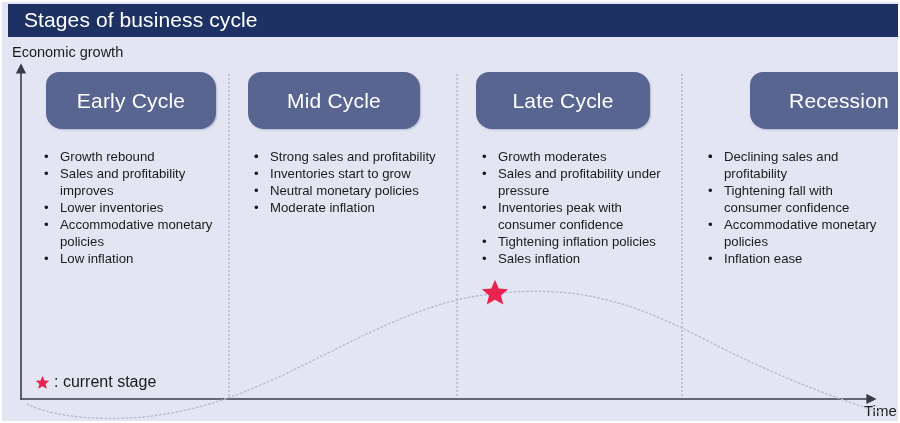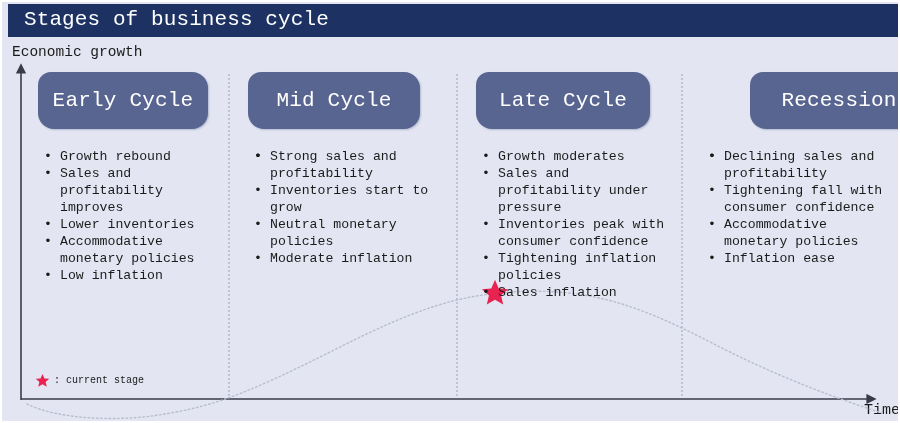--- a/index.html
+++ b/index.html
@@ -6,21 +6,21 @@
     margin: 0;
     padding: 0;
     background: #ffffff;
   }
   #root {
     position: relative;
     width: 900px;
     height: 423px;
     background: #e3e6f2;
     overflow: hidden;
-    font-family: Liberation Mono, monospace;
+    font-family: Liberation Sans, sans-serif;
     box-sizing: border-box;
     border: 2px solid #ffffff;
   }
   
   #title-bar {
     position: absolute;
     left: 6px;
     top: 2px;
     width: 890px;
     height: 33px;
@@ -108,21 +108,21 @@
   
   #legend {
     position: absolute;
     left: 33px;
     top: 371px;
     display: flex;
     align-items: center;
     gap: 4px;
   }
   #legend-text {
-    font-size: 10px;
+    font-size: 16px;
     color: #1b1b1b;
     white-space: nowrap;
   }
   .star-glyph {
     display: inline-block;
     line-height: 1;
   }
   #current-star {
     position: absolute;
     left: 478px;
@@ -159,21 +159,21 @@
     <path d="M 25,402 C 55,417 110,419 150,414 C 200,407 230,396 270,378
              C 330,351 380,320 440,302 C 480,290 530,286 575,292
              C 625,299 665,318 710,341 C 760,367 820,392 880,411" fill="none" stroke="#b9bcd0" stroke-width="1.4" stroke-dasharray="1.6,2.6" stroke-linecap="round"></path>
   </svg>
 
   <svg id="current-star" width="30" height="29" viewBox="0 0 24 24">
     <path d="M12 1.4 L15.1 8.6 L22.8 9.3 L17 14.4 L18.8 22 L12 18 L5.2 22 L7 14.4 L1.2 9.3 L8.9 8.6 Z" fill="#e8234f"></path>
   </svg>
 
   <div class="stage-col" style="left:36px; width:185px;">
-    <div class="stage-pill" style="width:170px;">
+    <div class="stage-pill" style="width:170px;margin-left:8px;">
       <span class="stage-pill-label">Early Cycle</span>
     </div>
     <ul class="bullets">
       <li><span class="bdot">•</span><span>Growth rebound</span></li>
       <li><span class="bdot">•</span><span>Sales and profitability improves</span></li>
       <li><span class="bdot">•</span><span>Lower inventories</span></li>
       <li><span class="bdot">•</span><span>Accommodative monetary policies</span></li>
       <li><span class="bdot">•</span><span>Low inflation</span></li>
     </ul>
   </div>

